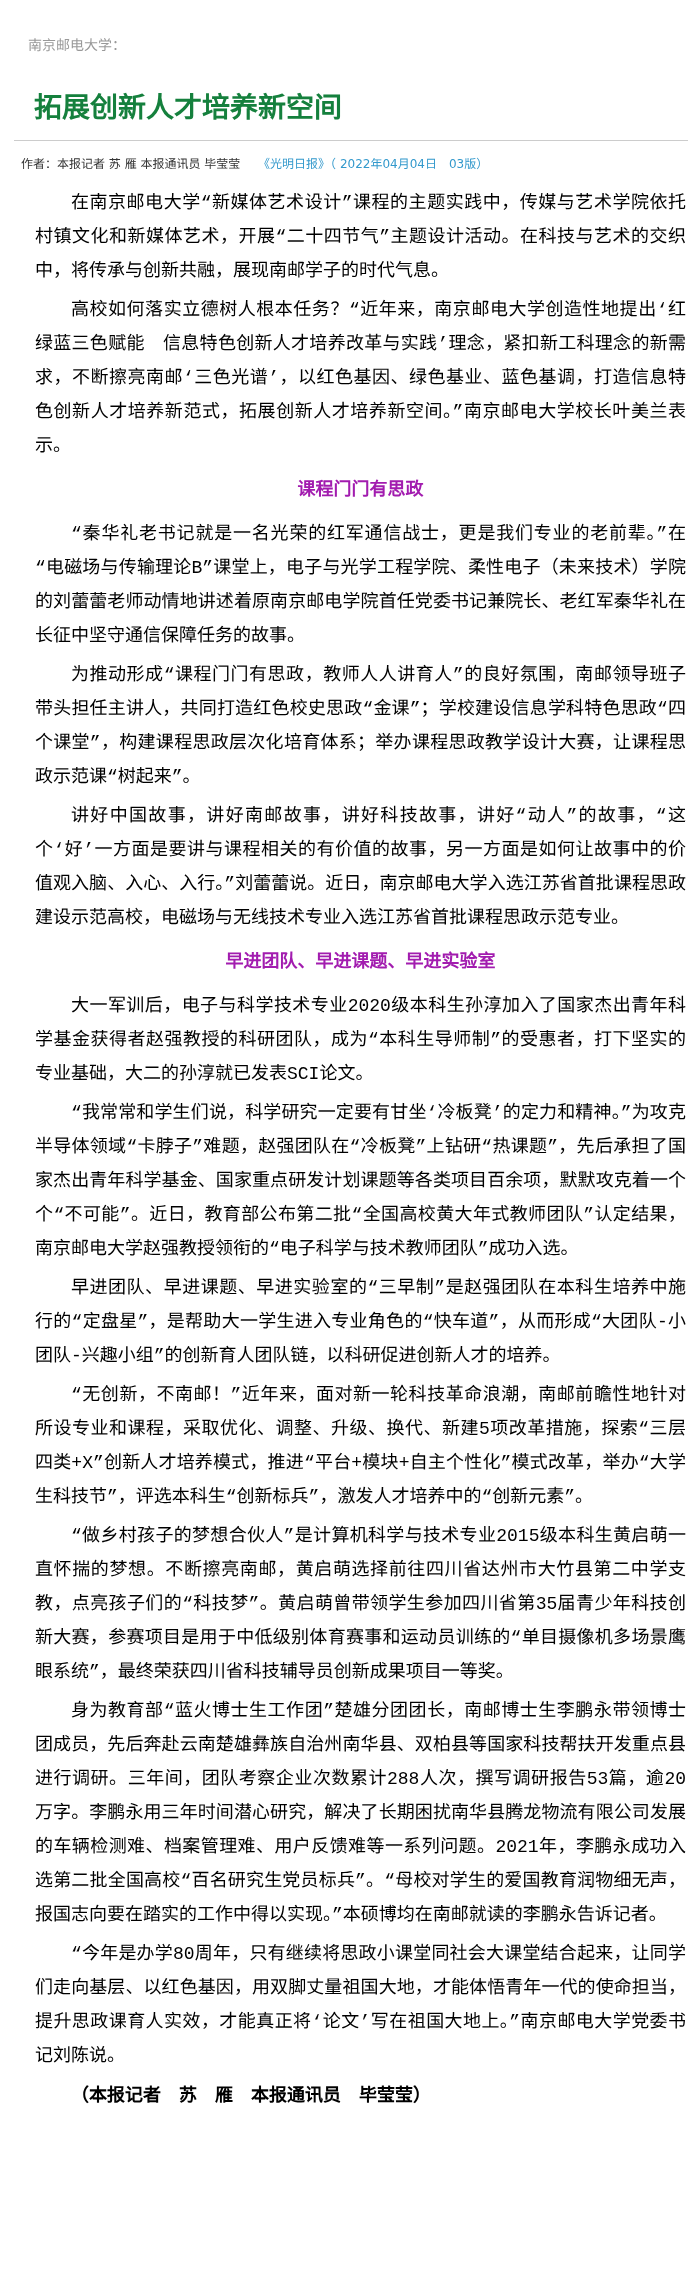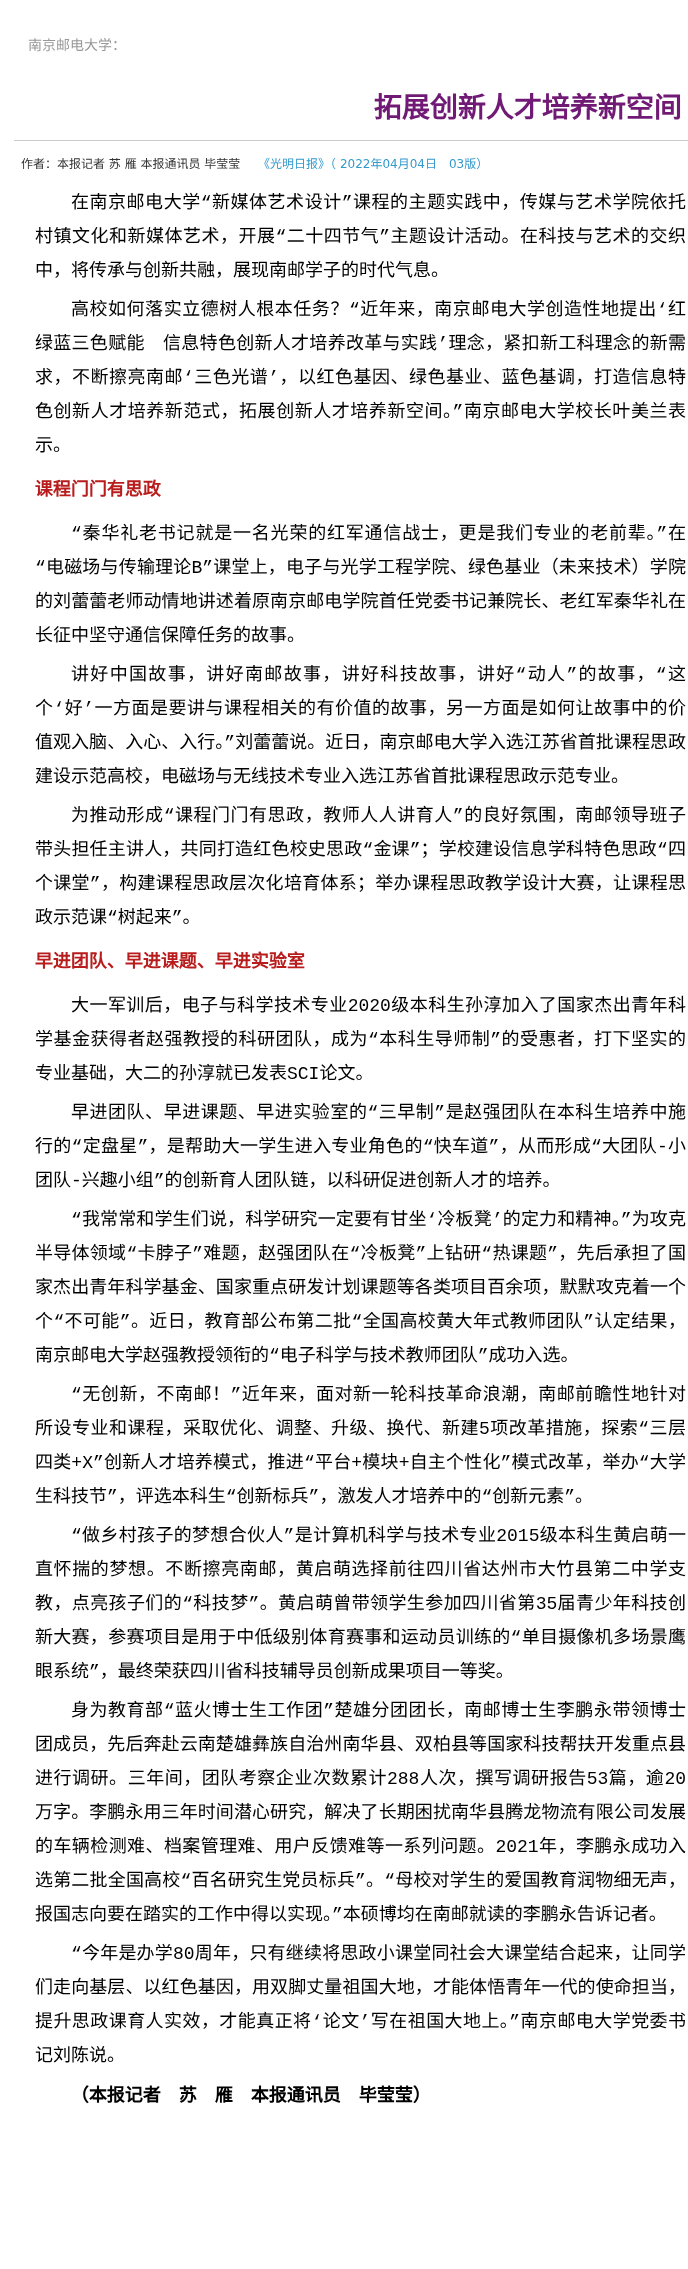--- a/index.html
+++ b/index.html
@@ -16,24 +16,24 @@
     box-sizing: border-box;
     color: #000000;
   }
   .site-label {
     padding: 20px 0 0 14px;
     font-size: 14px;
     color: #999999;
   }
   .article-title {
     margin: 36px 20px 14px;
-    text-align: right;
+    text-align: left;
     font-size: 28px;
     font-weight: bold;
-    color: #701a75;
+    color: #15803d;
     line-height: 1.3;
   }
   .rule {
     border: none;
     border-top: 1px solid #cccccc;
     margin: 0;
   }
   .byline {
     padding: 14px 8px 2px 7px;
     font-size: 12px;
@@ -55,22 +55,23 @@
   }
   .article p {
     margin: 5px 0;
     text-indent: 2em;
   }
   .article h2.section {
     margin: 10px 0;
     font-size: 18px;
     line-height: 34px;
     font-weight: bold;
+    text-align: center;
     text-indent: 0;
-    color: #b91c1c;
+    color: #a21caf;
   }
   .article p.footer-note {
     font-weight: bold;
     margin-top: 6px;
   }
 </style>
 </head>
 <body>
 
 <div class="page">
@@ -83,27 +84,27 @@
 
   <div class="byline">
     <span>作者：本报记者 苏 雁 本报通讯员 毕莹莹</span>
     <span class="source">《光明日报》（ 2022年04月04日　03版）</span>
   </div>
 
   <div class="article">
     <p>在南京邮电大学“新媒体艺术设计”课程的主题实践中，传媒与艺术学院依托村镇文化和新媒体艺术，开展“二十四节气”主题设计活动。在科技与艺术的交织中，将传承与创新共融，展现南邮学子的时代气息。</p>
     <p>高校如何落实立德树人根本任务？“近年来，南京邮电大学创造性地提出‘红绿蓝三色赋能　信息特色创新人才培养改革与实践’理念，紧扣新工科理念的新需求，不断擦亮南邮‘三色光谱’，以红色基因、绿色基业、蓝色基调，打造信息特色创新人才培养新范式，拓展创新人才培养新空间。”南京邮电大学校长叶美兰表示。</p>
     <h2 class="section">课程门门有思政</h2>
-    <p>“秦华礼老书记就是一名光荣的红军通信战士，更是我们专业的老前辈。”在“电磁场与传输理论B”课堂上，电子与光学工程学院、绿色基业（未来技术）学院的刘蕾蕾老师动情地讲述着原南京邮电学院首任党委书记兼院长、老红军秦华礼在长征中坚守通信保障任务的故事。</p>
+    <p>“秦华礼老书记就是一名光荣的红军通信战士，更是我们专业的老前辈。”在“电磁场与传输理论B”课堂上，电子与光学工程学院、柔性电子（未来技术）学院的刘蕾蕾老师动情地讲述着原南京邮电学院首任党委书记兼院长、老红军秦华礼在长征中坚守通信保障任务的故事。</p>
+    <p>为推动形成“课程门门有思政，教师人人讲育人”的良好氛围，南邮领导班子带头担任主讲人，共同打造红色校史思政“金课”；学校建设信息学科特色思政“四个课堂”，构建课程思政层次化培育体系；举办课程思政教学设计大赛，让课程思政示范课“树起来”。</p>
     <p>讲好中国故事，讲好南邮故事，讲好科技故事，讲好“动人”的故事，“这个‘好’一方面是要讲与课程相关的有价值的故事，另一方面是如何让故事中的价值观入脑、入心、入行。”刘蕾蕾说。近日，南京邮电大学入选江苏省首批课程思政建设示范高校，电磁场与无线技术专业入选江苏省首批课程思政示范专业。</p>
-    <p>为推动形成“课程门门有思政，教师人人讲育人”的良好氛围，南邮领导班子带头担任主讲人，共同打造红色校史思政“金课”；学校建设信息学科特色思政“四个课堂”，构建课程思政层次化培育体系；举办课程思政教学设计大赛，让课程思政示范课“树起来”。</p>
     <h2 class="section">早进团队、早进课题、早进实验室</h2>
     <p>大一军训后，电子与科学技术专业2020级本科生孙淳加入了国家杰出青年科学基金获得者赵强教授的科研团队，成为“本科生导师制”的受惠者，打下坚实的专业基础，大二的孙淳就已发表SCI论文。</p>
+    <p>“我常常和学生们说，科学研究一定要有甘坐‘冷板凳’的定力和精神。”为攻克半导体领域“卡脖子”难题，赵强团队在“冷板凳”上钻研“热课题”，先后承担了国家杰出青年科学基金、国家重点研发计划课题等各类项目百余项，默默攻克着一个个“不可能”。近日，教育部公布第二批“全国高校黄大年式教师团队”认定结果，南京邮电大学赵强教授领衔的“电子科学与技术教师团队”成功入选。</p>
     <p>早进团队、早进课题、早进实验室的“三早制”是赵强团队在本科生培养中施行的“定盘星”，是帮助大一学生进入专业角色的“快车道”，从而形成“大团队-小团队-兴趣小组”的创新育人团队链，以科研促进创新人才的培养。</p>
-    <p>“我常常和学生们说，科学研究一定要有甘坐‘冷板凳’的定力和精神。”为攻克半导体领域“卡脖子”难题，赵强团队在“冷板凳”上钻研“热课题”，先后承担了国家杰出青年科学基金、国家重点研发计划课题等各类项目百余项，默默攻克着一个个“不可能”。近日，教育部公布第二批“全国高校黄大年式教师团队”认定结果，南京邮电大学赵强教授领衔的“电子科学与技术教师团队”成功入选。</p>
     <p>“无创新，不南邮！”近年来，面对新一轮科技革命浪潮，南邮前瞻性地针对所设专业和课程，采取优化、调整、升级、换代、新建5项改革措施，探索“三层四类+X”创新人才培养模式，推进“平台+模块+自主个性化”模式改革，举办“大学生科技节”，评选本科生“创新标兵”，激发人才培养中的“创新元素”。</p>
     <p>“做乡村孩子的梦想合伙人”是计算机科学与技术专业2015级本科生黄启萌一直怀揣的梦想。不断擦亮南邮，黄启萌选择前往四川省达州市大竹县第二中学支教，点亮孩子们的“科技梦”。黄启萌曾带领学生参加四川省第35届青少年科技创新大赛，参赛项目是用于中低级别体育赛事和运动员训练的“单目摄像机多场景鹰眼系统”，最终荣获四川省科技辅导员创新成果项目一等奖。</p>
     <p>身为教育部“蓝火博士生工作团”楚雄分团团长，南邮博士生李鹏永带领博士团成员，先后奔赴云南楚雄彝族自治州南华县、双柏县等国家科技帮扶开发重点县进行调研。三年间，团队考察企业次数累计288人次，撰写调研报告53篇，逾20万字。李鹏永用三年时间潜心研究，解决了长期困扰南华县腾龙物流有限公司发展的车辆检测难、档案管理难、用户反馈难等一系列问题。2021年，李鹏永成功入选第二批全国高校“百名研究生党员标兵”。“母校对学生的爱国教育润物细无声，报国志向要在踏实的工作中得以实现。”本硕博均在南邮就读的李鹏永告诉记者。</p>
     <p>“今年是办学80周年，只有继续将思政小课堂同社会大课堂结合起来，让同学们走向基层、以红色基因，用双脚丈量祖国大地，才能体悟青年一代的使命担当，提升思政课育人实效，才能真正将‘论文’写在祖国大地上。”南京邮电大学党委书记刘陈说。</p>
     <p class="footer-note">（本报记者　苏　雁　本报通讯员　毕莹莹）</p>
   </div>
 
 </div>
 
 </body></html>

